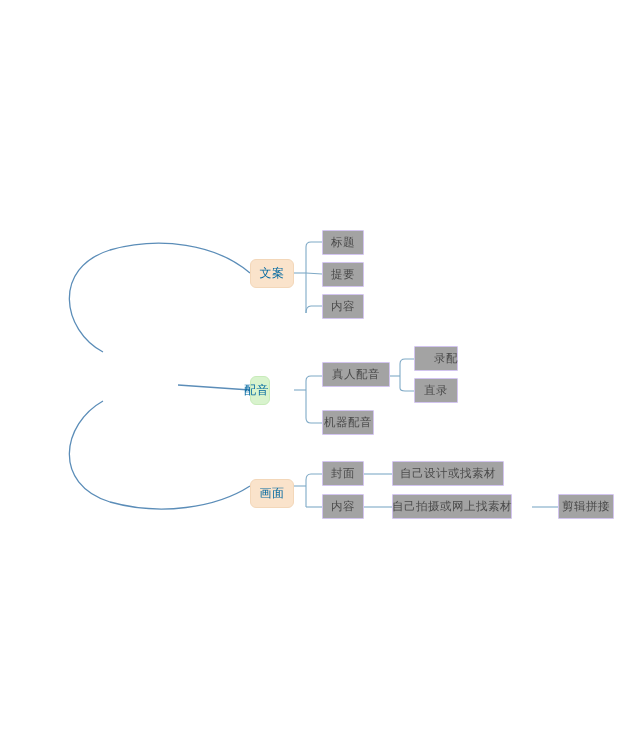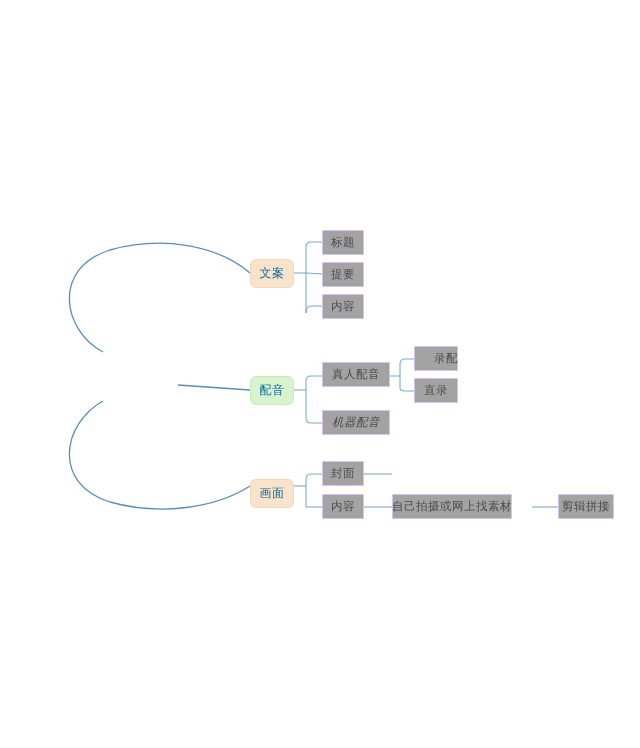--- a/index.html
+++ b/index.html
@@ -67,29 +67,29 @@
   }
   .node-leaf {
     height: 25px;
     border-radius: 1px;
     font-size: 11.5px;
     color: #4a4a4a;
     background: #a3a3a3;
     border: 1px solid #d2c4ef;
   }
   .n-wenan   { left: 250px; top: 259px; width: 44px; }
-  .n-peiyin  { left: 250px; top: 376px; width: 44px; }
+  .n-peiyin  { left: 250px; top: 376px; width: 20px; justify-content: flex-end; }
   .n-huamian { left: 250px; top: 479px; width: 44px; }
 
   .n-biaoti { left: 322px; top: 230px; width: 42px; }
   .n-tiyao  { left: 322px; top: 262px; width: 42px; }
   .n-neirong1 { left: 322px; top: 294px; width: 42px; }
 
   .n-zhenren { left: 322px; top: 362px; width: 68px; }
-  .n-jiqi    { left: 322px; top: 410px; width: 68px; font-style: italic; }
+  .n-jiqi    { left: 322px; top: 410px; width: 52px; }
   .n-lupei   { left: 414px; top: 346px; width: 44px; padding-left: 20px; }
   .n-zhilu   { left: 414px; top: 378px; width: 44px; }
 
   .n-fengmian { left: 322px; top: 461px; width: 42px; text-align: center; }
   .n-neirong2 { left: 322px; top: 494px; width: 42px; }
   .n-sheji    { left: 392px; top: 461px; width: 112px; }
   .n-paishe   { left: 392px; top: 494px; width: 120px; }
   .n-jianji   { left: 558px; top: 494px; width: 56px; }
 </style>
 </head>
@@ -167,20 +167,23 @@
   <div class="node node-leaf n-jiqi">
     <span>机器配音</span>
   </div>
 
   <div class="node node-branch node-peach n-huamian">
     <span>画面</span>
   </div>
   <div class="node node-leaf n-fengmian">
     <span>封面</span>
   </div>
+  <div class="node node-leaf n-sheji">
+    <span>自己设计或找素材</span>
+  </div>
   <div class="node node-leaf n-neirong2">
     <span>内容</span>
   </div>
   <div class="node node-leaf n-paishe">
     <span>自己拍摄或网上找素材</span>
   </div>
   <div class="node node-leaf n-jianji">
     <span>剪辑拼接</span>
   </div>
 

